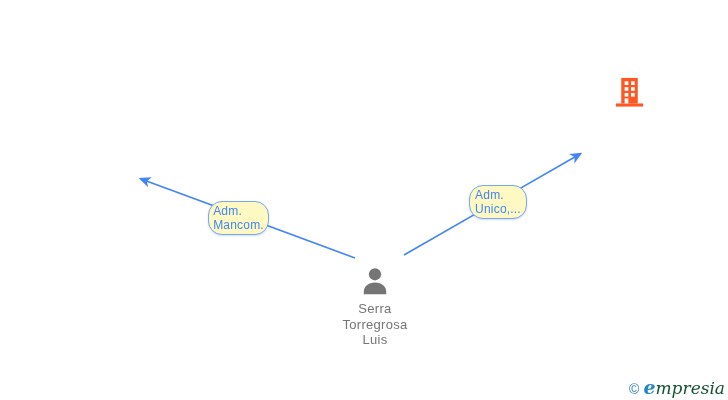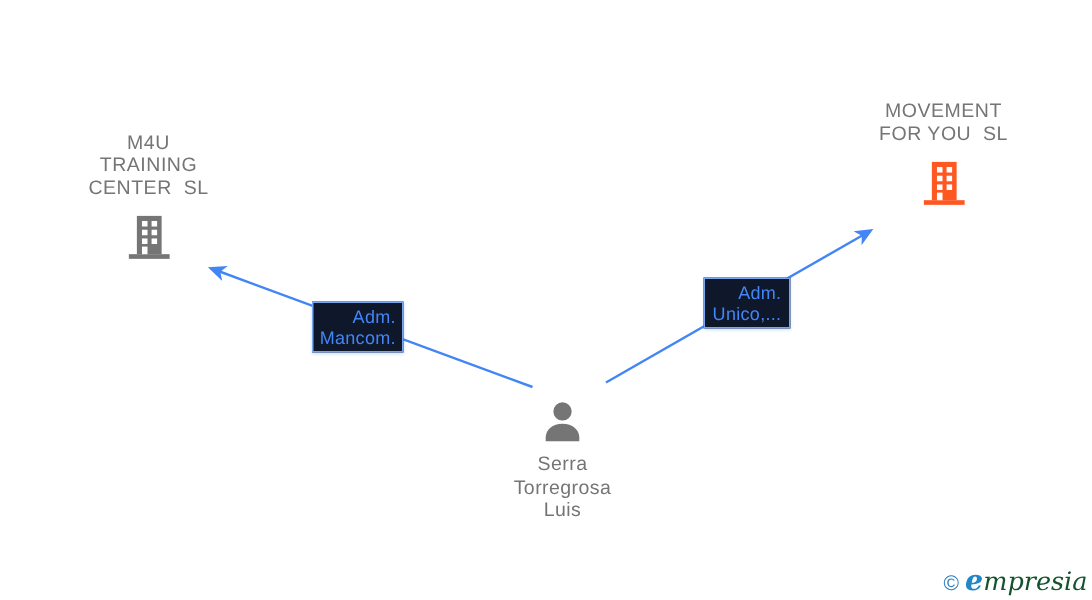--- a/index.html
+++ b/index.html
@@ -10,23 +10,23 @@
   .node-label{font-size:13px;line-height:15px;letter-spacing:.35px;color:#757575;
               text-align:center;white-space:pre;}
   .person-label{font-size:13px;line-height:15.5px;letter-spacing:.3px;color:#757575;
               text-align:center;white-space:pre;}
   .node-company-left{left:19px;top:87px;width:160px;}
   .node-company-left .icon-wrap{margin-top:9px;}
   .node-company-right{left:549px;top:66px;width:160px;}
   .node-company-right .icon-wrap{margin-top:9px;}
   .node-person{left:295px;top:266px;width:160px;}
   .node-person .person-label{margin-top:3px;}
-  .edge-label{position:absolute;background:#0f172a;border:1px solid #7aa5ef;border-radius:0;
+  .edge-label{position:absolute;background:#fef9c3;border:1px solid #7aa5ef;border-radius:14px;
               box-shadow:0 1px 2px rgba(66,133,244,.25);color:#4285f4;font-size:12px;
-              line-height:14px;letter-spacing:.2px;text-align:right;white-space:pre;
+              line-height:14px;letter-spacing:.2px;text-align:left;white-space:pre;
               display:flex;align-items:center;justify-content:center;cursor:pointer;}
   .edge-label-left{left:208px;top:201px;width:59px;height:32px;}
   .edge-label-right{left:469px;top:185px;width:56px;height:32px;}
   .watermark{position:absolute;right:3px;bottom:3px;display:flex;align-items:baseline;gap:4px;
              user-select:none;}
   .wm-copy{color:#2e7ebc;font-size:14px;font-family:"Liberation Sans",sans-serif;}
   .wm-brand{font-family:"DejaVu Serif",serif;font-style:italic;font-size:17px;line-height:17px;}
   .wm-e{color:#2386c8;font-weight:bold;font-size:19px;}
   .wm-rest{color:#14532d;}
   svg{display:block;}
@@ -39,46 +39,22 @@
   <svg class="edges-layer" width="728" height="400" viewBox="0 0 728 400">
     <defs>
       <marker id="arrow" viewBox="0 0 10 10" refX="7.5" refY="5" markerWidth="8" markerHeight="8" orient="auto">
         <path d="M0,0.8 L9.5,5 L0,9.2 L2.6,5 Z" fill="#4285F4"></path>
       </marker>
     </defs>
     <line x1="355" y1="258" x2="141" y2="179" stroke-width="1.6" marker-end="url(#arrow)" stroke="#4285F4"></line>
     <line x1="404" y1="255" x2="580" y2="154" stroke-width="1.6" marker-end="url(#arrow)" stroke="#4285F4"></line>
   </svg>
 
-  <div class="node node-company-left">
-    <div class="node-label">M4U
-TRAINING
-CENTER  SL</div>
-    <div class="icon-wrap">
-      <svg width="33" height="34" viewBox="0 0 34 34">
-        <g fill="#757575">
-          <rect x="3" y="28.8" width="28" height="3.2"></rect>
-          <rect x="8.5" y="2.5" width="17" height="26.3"></rect>
-        </g>
-        <g fill="#ffffff">
-          <rect x="12" y="6" width="3.8" height="3.8"></rect>
-          <rect x="18.6" y="6" width="3.8" height="3.8"></rect>
-          <rect x="12" y="12" width="3.8" height="3.8"></rect>
-          <rect x="18.6" y="12" width="3.8" height="3.8"></rect>
-          <rect x="12" y="18" width="3.8" height="3.8"></rect>
-          <rect x="18.6" y="18" width="3.8" height="3.8"></rect>
-          <rect x="12" y="23.6" width="3.8" height="5.2"></rect>
-        </g>
-      </svg>
-    </div>
-  </div>
 
   <div class="node node-company-right">
-    <div class="node-label">MOVEMENT
-FOR YOU  SL</div>
     <div class="icon-wrap">
       <svg width="33" height="34" viewBox="0 0 34 34">
         <g fill="#FF5722">
           <rect x="3" y="28.8" width="28" height="3.2"></rect>
           <rect x="8.5" y="2.5" width="17" height="26.3"></rect>
         </g>
         <g fill="#ffffff">
           <rect x="12" y="6" width="3.8" height="3.8"></rect>
           <rect x="18.6" y="6" width="3.8" height="3.8"></rect>
           <rect x="12" y="12" width="3.8" height="3.8"></rect>

